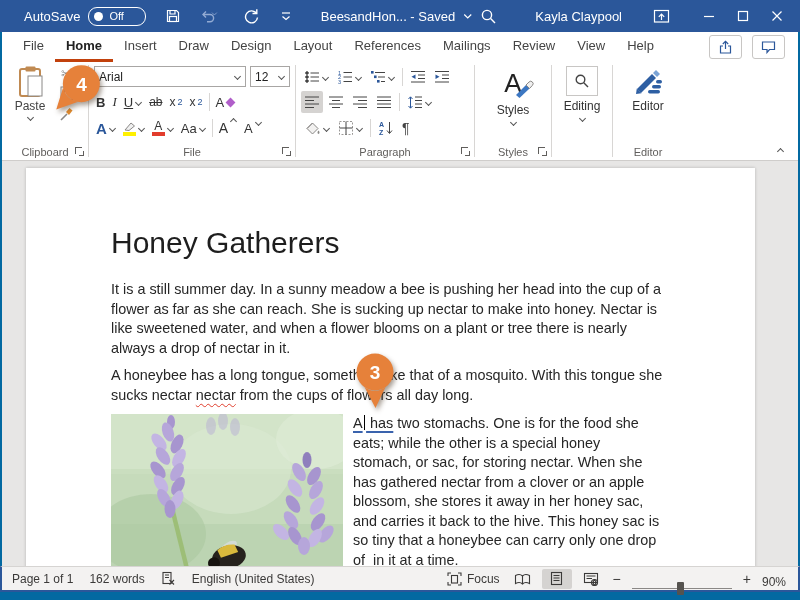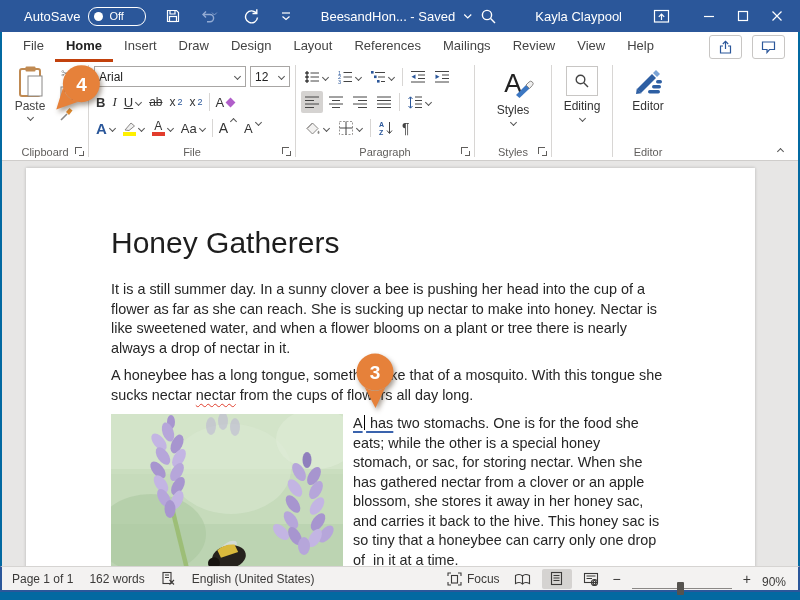--- a/index.html
+++ b/index.html
@@ -501,21 +501,21 @@
         <span class="cv up" style="position:absolute;right:14px;bottom:8px"></span>
       </div>
     </div>
   </div>
 
   <div class="docarea">
     <div class="page">
       <div class="doc-title">Honey Gatherers</div>
 
       <div class="para" style="top:112px">
-        <div class="dline">It is a still summer day. In a sunny clover a bee is pushing her head into the cup of a</div>
+        <div class="dline">It is a still summer day. In a sunny meadow a bee is pushing her head into the cup of a</div>
         <div class="dline">flower as far as she can reach. She is sucking up nectar to make into honey. Nectar is</div>
         <div class="dline">like sweetened water, and when a flower blooms on a plant or tree there is nearly</div>
         <div class="dline">always a drop of nectar in it.</div>
       </div>
 
       <div class="para" style="top:198px">
         <div class="dline">A honeybee has a long tongue, something like that of a mosquito. With this tongue she</div>
         <div class="dline"><span>sucks nectar </span><span class="misspell">nectar</span><span> from the cups of flowers all day long.</span></div>
       </div>
 

